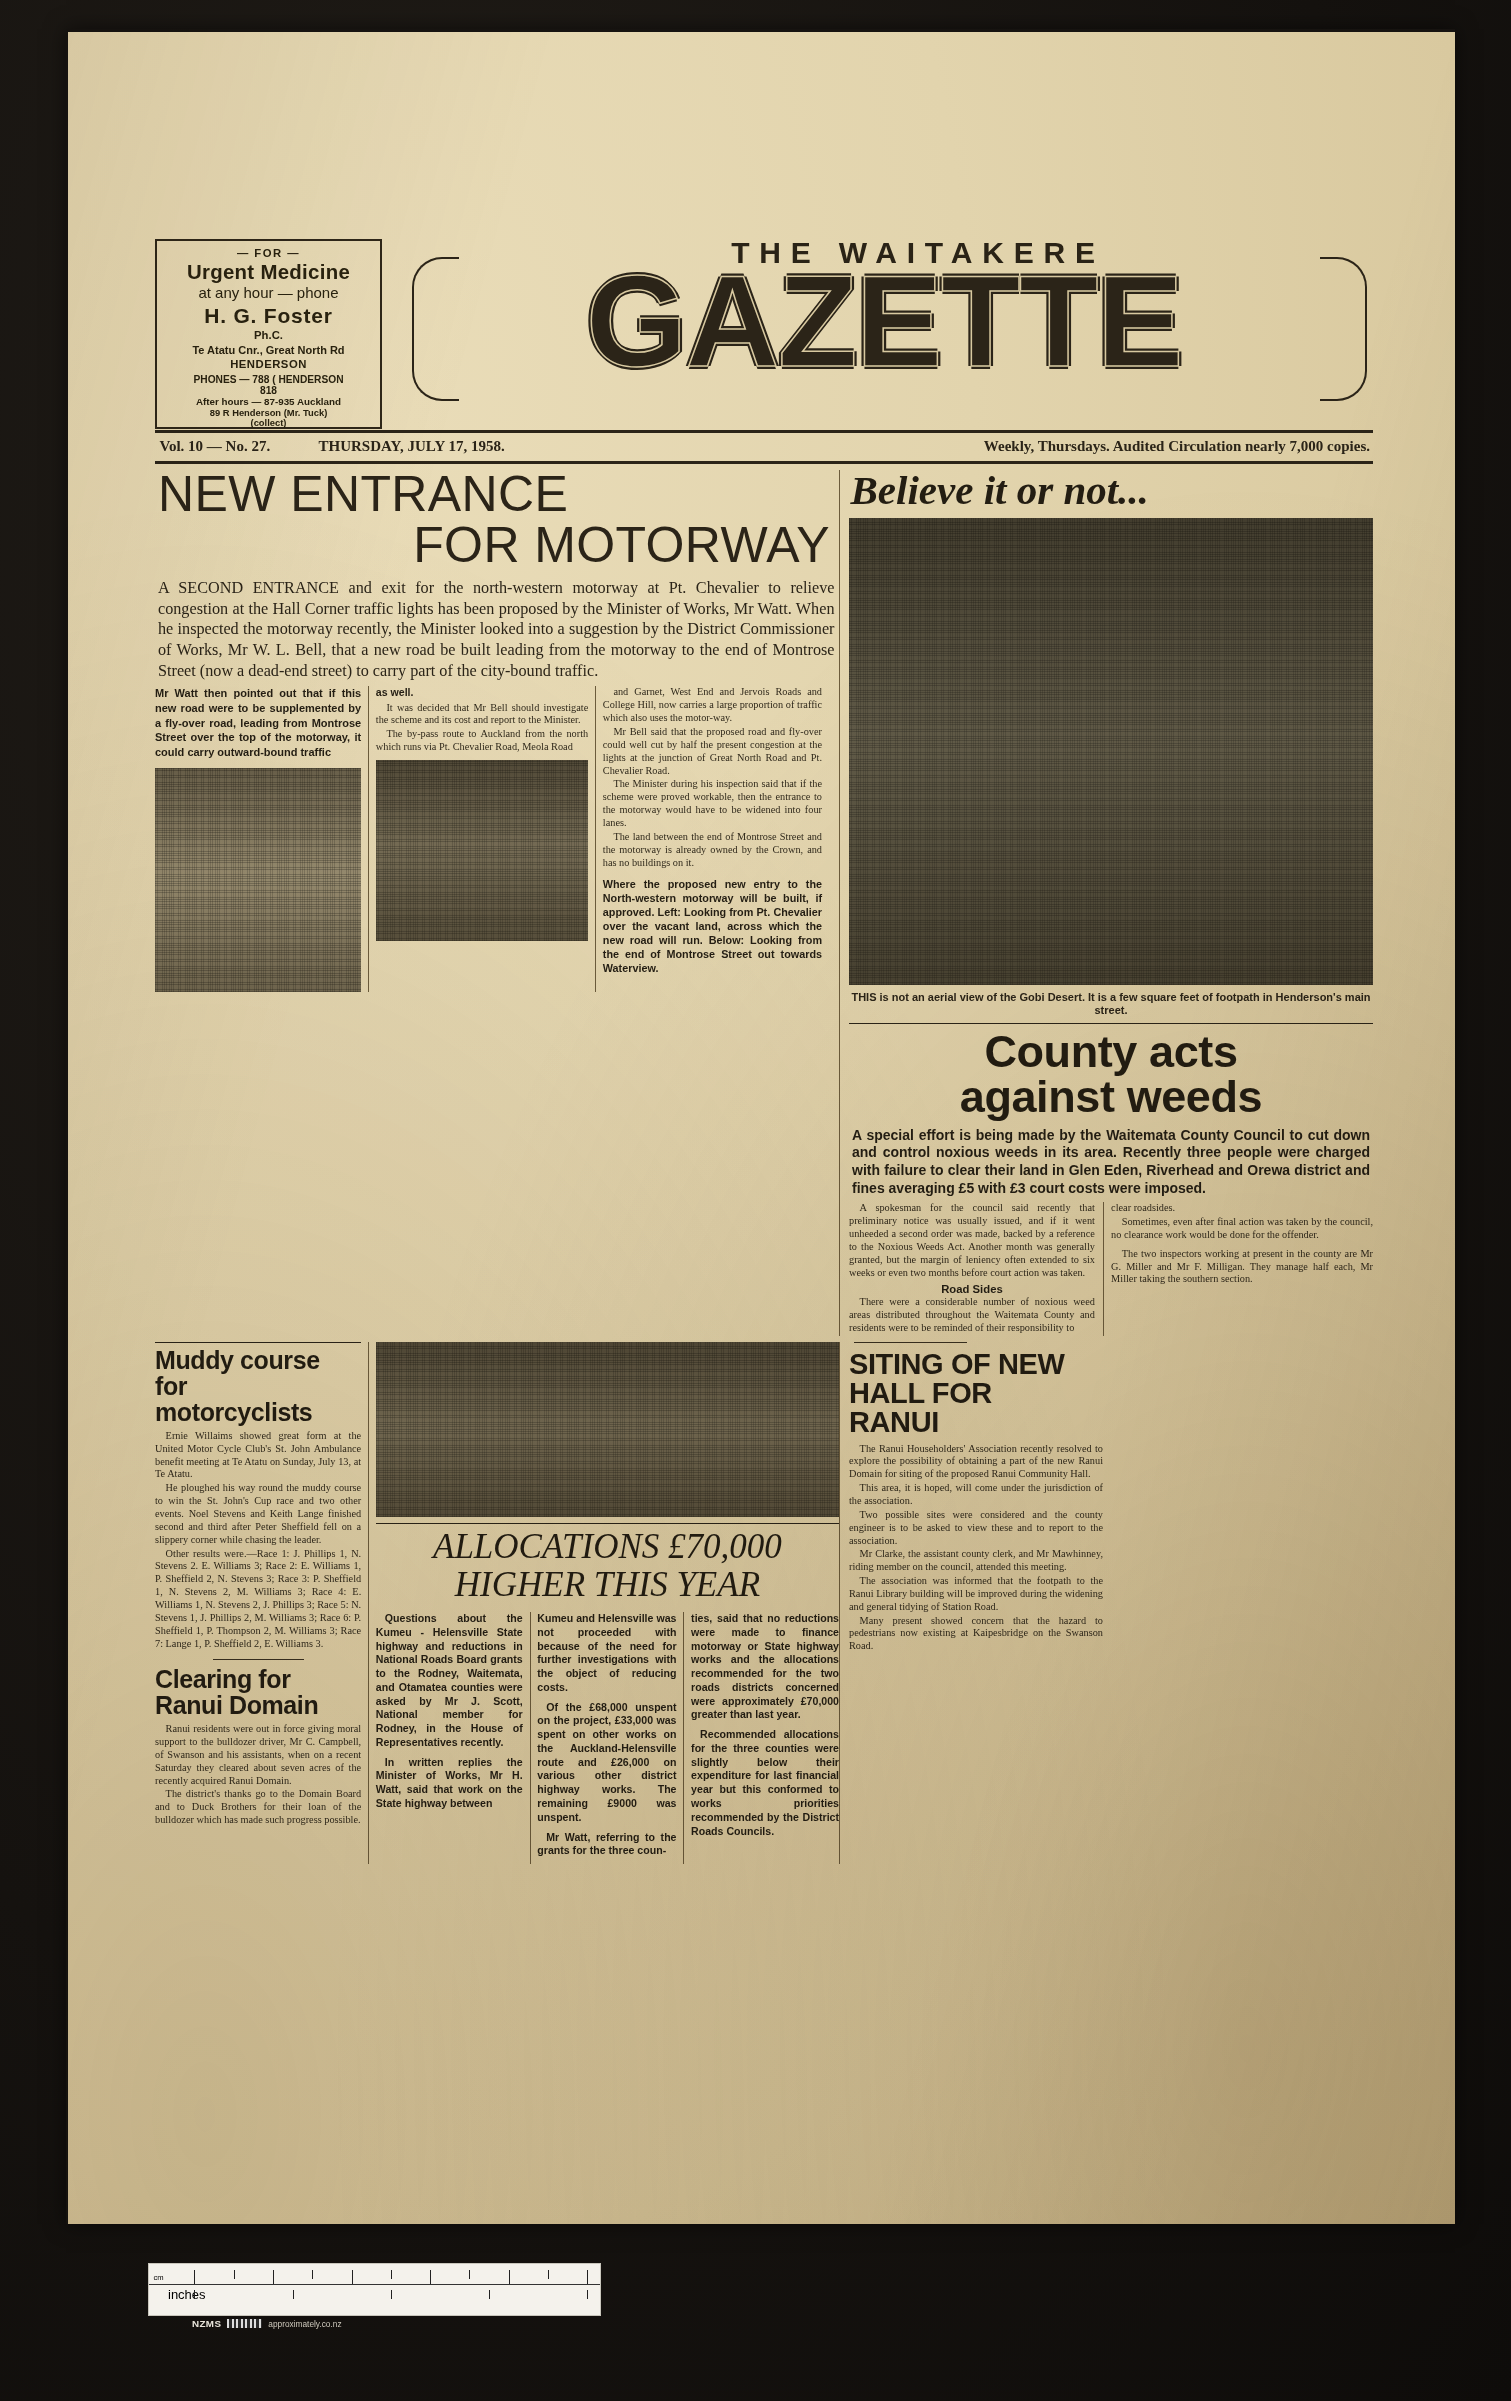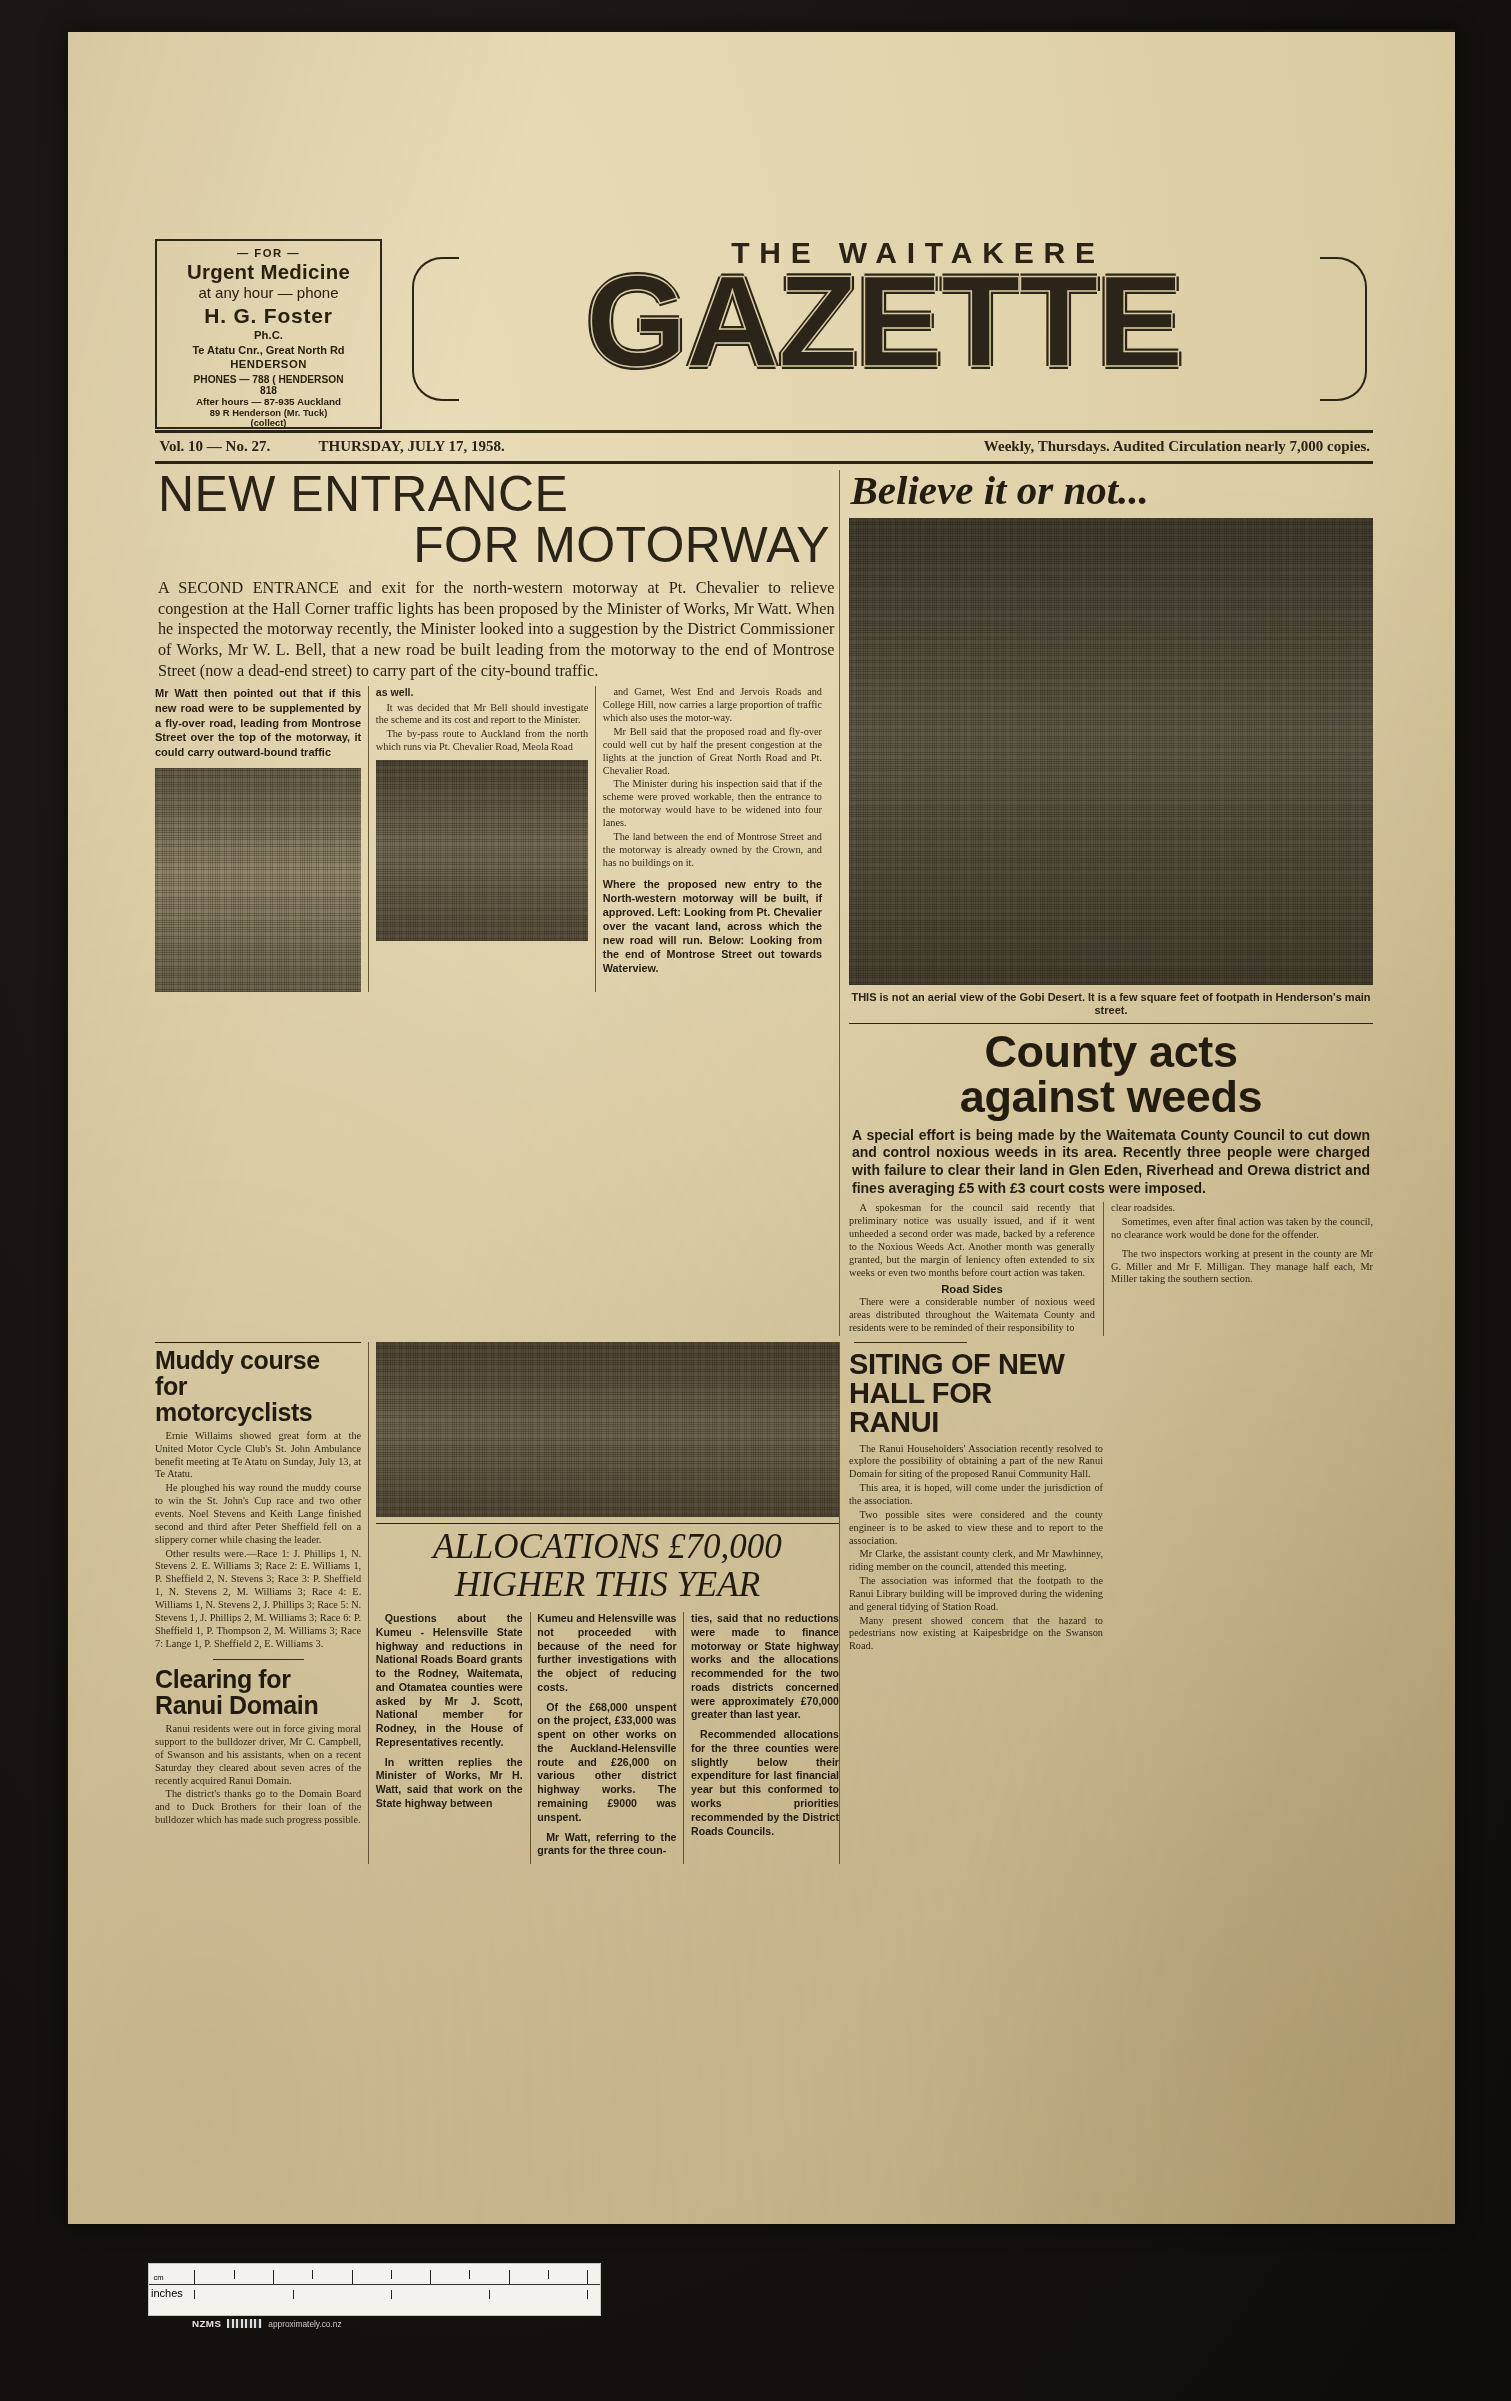--- a/index.html
+++ b/index.html
@@ -198,21 +198,21 @@
   
   .ruler{
     position:absolute; left:148px; top:2263px;
     width:453px; height:53px; background:#f4f2ec;
     border:0.8px solid #c9c6bc;
     font-family:"Liberation Sans", sans-serif;
   }
   .ruler .ticks{ position:absolute; left:0; top:0; width:100%; height:35px; }
   .ruler .tick{ position:absolute; top:6px; width:0.8px; background:#222; }
   .ruler .cm{ position:absolute; left:4.5px; top:9px; font-size:7.6px;}
-  .ruler .inch{ position:absolute; left:2px; top:23px; font-size:11px;}
+  .ruler .inch{ position:absolute; left:19px; top:23px; font-size:13px;}
   .ruler .mid{ position:absolute; left:0; right:0; top:20.4px; border-top:0.8px solid #333;}
   .ruler-foot{
     position:absolute; left:148px; top:2318px; width:453px;
     font-family:"Liberation Sans", sans-serif;
     font-size:9.8px; color:#e8e4da; display:flex; gap:6px; align-items:center;
   }
   .ruler-foot .nzms{ font-weight:bold; letter-spacing:0.4px;padding-left:44px;}
   .ruler-foot .bar{
     display:inline-block; width:35px; height:8.3px;
     background:repeating-linear-gradient(90deg,#ddd 0 2.3px,#2a2a2a 2.3px 4.5px);

